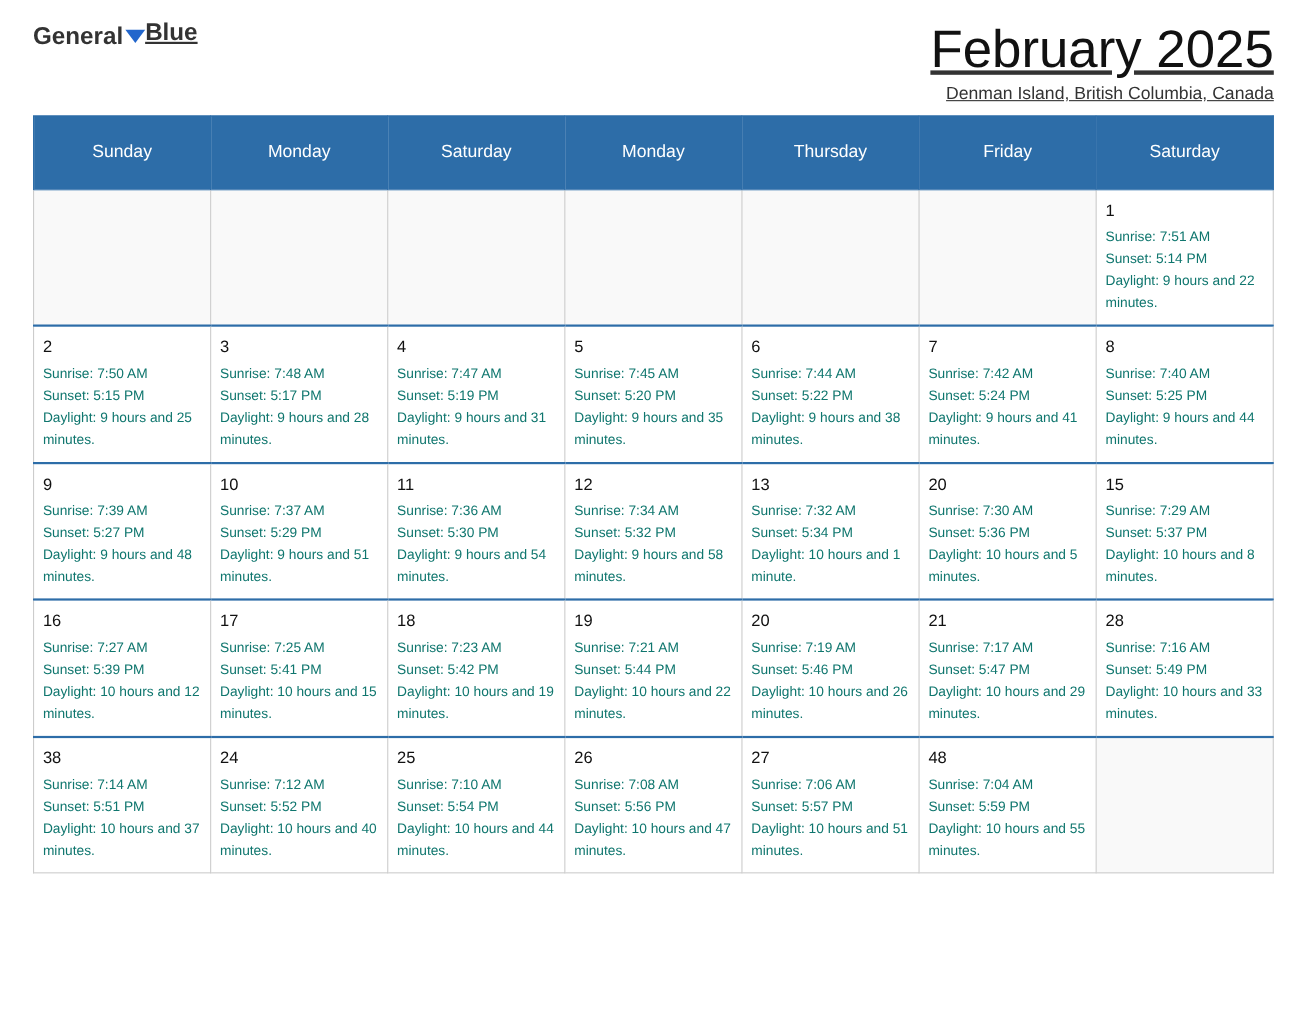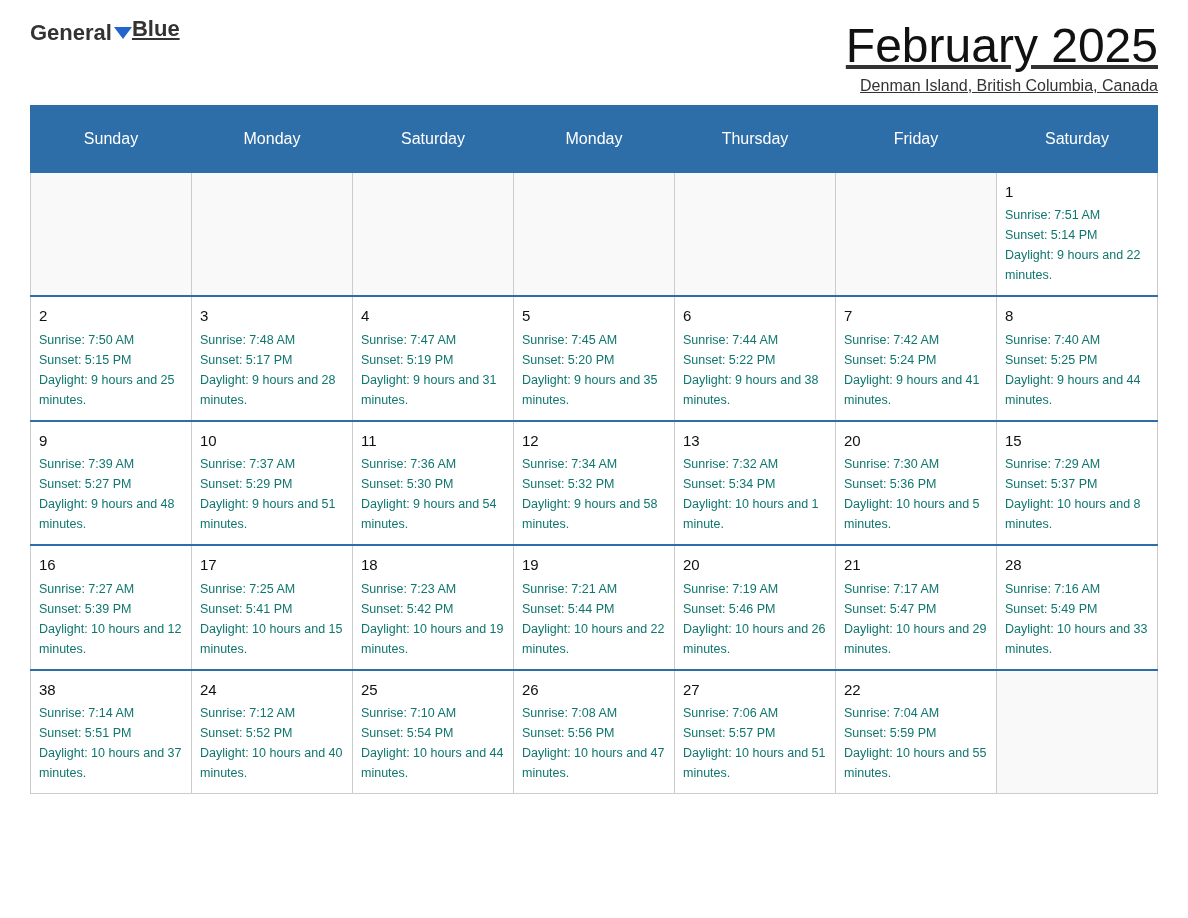--- a/index.html
+++ b/index.html
@@ -241,19 +241,19 @@
         </td>
         <td>
           <span class="day-number">26</span>
           <div class="day-info">Sunrise: 7:08 AM<br>Sunset: 5:56 PM<br>Daylight: 10 hours and 47 minutes.</div>
         </td>
         <td>
           <span class="day-number">27</span>
           <div class="day-info">Sunrise: 7:06 AM<br>Sunset: 5:57 PM<br>Daylight: 10 hours and 51 minutes.</div>
         </td>
         <td>
-          <span class="day-number">22</span>
+          <span class="day-number">48</span>
           <div class="day-info">Sunrise: 7:04 AM<br>Sunset: 5:59 PM<br>Daylight: 10 hours and 55 minutes.</div>
         </td>
         <td class="empty"></td>
       </tr>
     </tbody>
 </table>
 
 </body></html>

